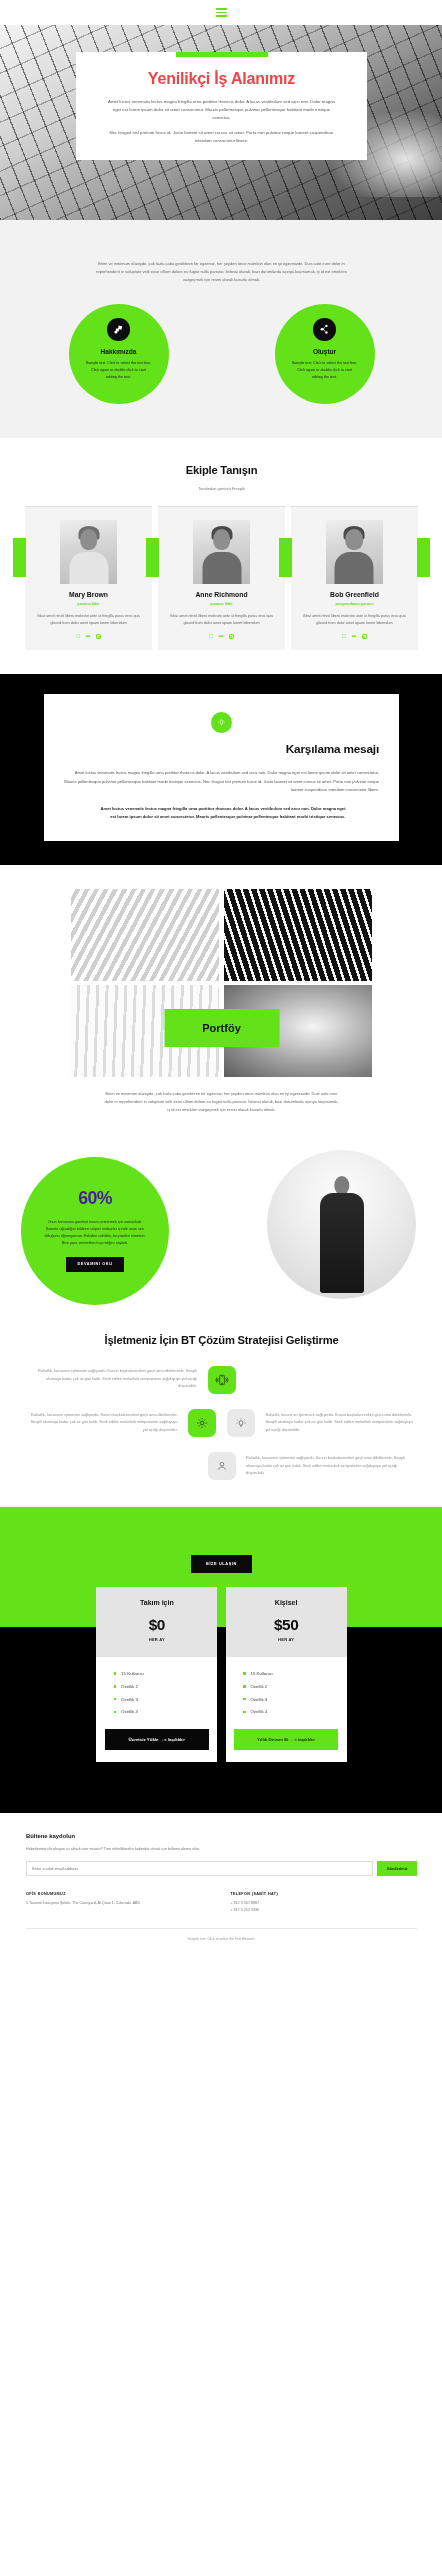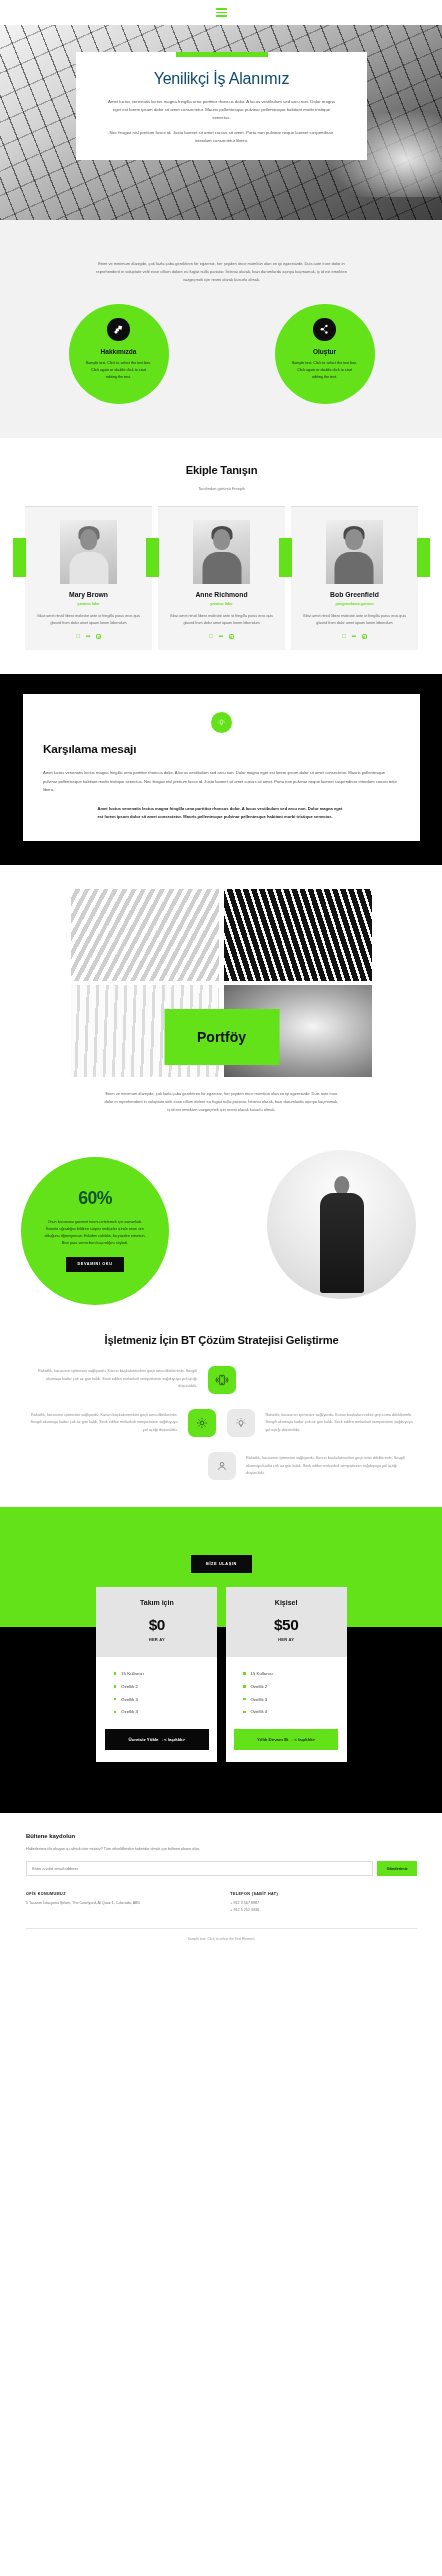--- a/index.html
+++ b/index.html
@@ -56,24 +56,24 @@
   .hero-accent {
     position: absolute;
     left: 50%; transform: translateX(-50%);
     top: 27px;
     width: 92px; height: 5.3px;
     background: #63E219;
     z-index: 12;
   }
   .hero-title {
     font-size: 16px;
-    font-weight: 400;
+    font-weight: 700;
     line-height: 1.18;
     letter-spacing: -0.2px;
-    color: #0c4a6e;
+    color: #ef4444;
     margin-bottom: 9.4px;
   }
   .hero-sub, .hero-sub2 {
     font-size: 4.3px;
     line-height: 1.85;
     color: #555;
     max-width: 236px;
     margin: 0 auto;
   }
   .hero-sub2 { margin-top: 7px; }
@@ -186,23 +186,23 @@
   .ig-box {
     width: 5.3px; height: 5.3px; border: 0.7px solid #63E219; border-radius: 1.2px;
     display: inline-flex; align-items: center; justify-content: center;
   }
   .ig-box i { width: 2px; height: 2px; border: 0.7px solid #63E219; border-radius: 50%; display: block; }
 
   
   .welcome { background: #000; padding: 20px 0 23.6px; }
   .welcome-card {
     background: #fff;
-    margin: 0 23px;
+    margin: 0 44px;
     padding: 17.7px 20px 20px;
-    text-align: left;
+    text-align: right;
   }
   .bulb-badge {
     width: 21px; height: 21px; border-radius: 50%;
     background: #63E219; margin: 0 auto 9.4px;
     display: flex; align-items: center; justify-content: center;
   }
   .welcome-card h2 { font-size: 11.8px; font-weight: 700; color: #111; letter-spacing: -0.2px; }
   .welcome-p1 { font-size: 4.1px; line-height: 2.1; color: #555; margin-top: 13px; }
   .welcome-p2 { font-size: 4.1px; font-weight: 700; line-height: 1.95; color: #1a1a1a; margin-top: 10.6px; max-width: 248px; margin-left: auto; margin-right: auto; }
 
@@ -216,44 +216,44 @@
   }
   .pf-img { height: 92px; background: #c9c9c9; filter: grayscale(1); }
   .pf-1 { background: repeating-linear-gradient(118deg,#ffffff 0 4.1px,#cfcfcf 4.1px 8.3px), linear-gradient(150deg,#e9e9e9,#bdbdbd); }
   .pf-2 { background: repeating-linear-gradient(72deg,#111 0 5.3px,#f3f3f3 5.3px 7.7px), linear-gradient(120deg,#0a0a0a,#333); }
   .pf-3 { background: repeating-linear-gradient(92deg,#fbfbfb 0 6.5px,#dcdcdc 6.5px 9.4px), linear-gradient(160deg,#fafafa,#b9b9b9); }
   .pf-4 { background: radial-gradient(ellipse at 60% 45%, #f5f5f5 0%, #9e9e9e 55%, #5b5b5b 100%); }
   .pf-label {
     position: absolute;
     left: 50%; transform: translateX(-50%);
     top: 144px;
-    width: 115px; height: 56px;
+    width: 115px; height: 38px;
     background: #63E219;
     display: flex; align-items: center; justify-content: center;
-    font-size: 14px; font-weight: 700; color: #111;
+    font-size: 11px; font-weight: 700; color: #111;
     z-index: 5;
   }
   .pf-caption {
     font-size: 4px; line-height: 1.95; color: #666;
     text-align: center; max-width: 236px; margin: 13px auto 0;
   }
 
   
   .stat-sec { background: #fff; padding: 17.7px 0 25px; position: relative; height: 177px; }
   .stat-circle {
     position: absolute;
     left: 21px; top: 23.6px;
     width: 148px; height: 148px;
     border-radius: 50%;
     background: #63E219;
     display: flex; flex-direction: column; align-items: center;
     padding-top: 31px;
     z-index: 3;
   }
-  .stat-num { font-size: 17.7px; font-weight: 700; color: #14532d; letter-spacing: -0.6px; }
+  .stat-num { font-size: 17.7px; font-weight: 700; color: #4c1d95; letter-spacing: -0.6px; }
   .stat-text { font-size: 3.7px; line-height: 1.95; color: #20301a; width: 104px; text-align: center; margin-top: 9.4px; }
   .stat-btn {
     margin-top: 9.4px;
     background: #0b0b0b; color: #fff;
     font-size: 3.8px; font-weight: 700; letter-spacing: 0.6px;
     padding: 5.3px 11.8px; border: none; cursor: pointer;
   }
   .stat-photo {
     position: absolute;
     right: 27px; top: 16.5px;

